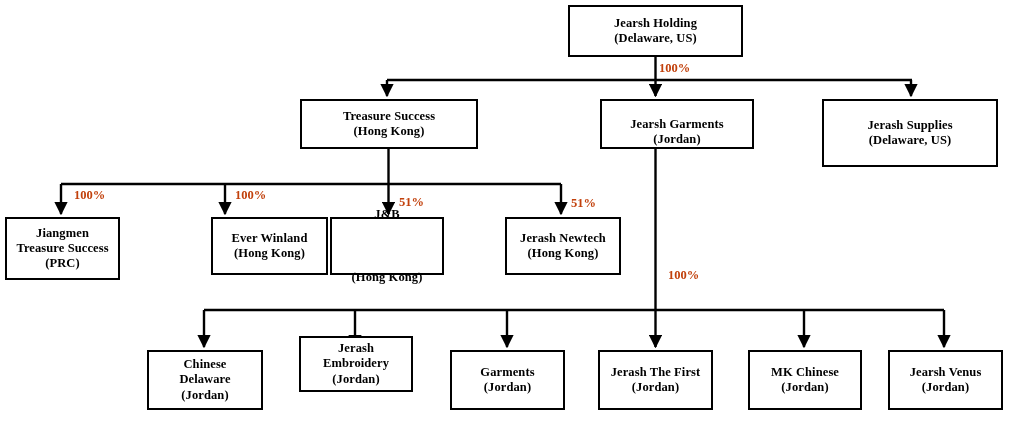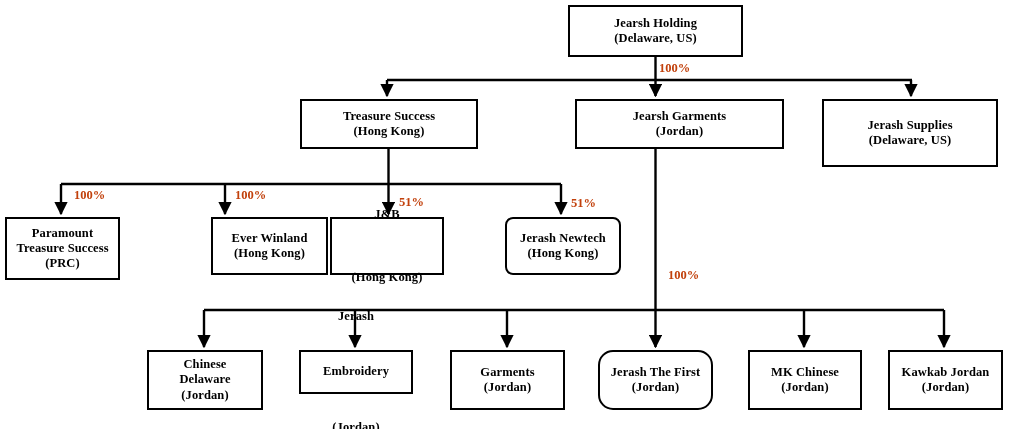--- a/index.html
+++ b/index.html
@@ -93,80 +93,80 @@
   <div class="node-box" id="node-0" style="left: 568px; top: 5px; width: 175px; height: 52px;">
     <span class="node-line">Jearsh Holding</span>
     <span class="node-line">(Delaware, US)</span>
   </div>
 
   <div class="node-box" id="node-1" style="left: 300px; top: 99px; width: 178px; height: 50px;">
     <span class="node-line">Treasure Success</span>
     <span class="node-line">(Hong Kong)</span>
   </div>
 
-  <div class="node-box" id="node-2" style="left: 575px; top: 99px; width: 209px; height: 50px;">
+  <div class="node-box" id="node-2" style="left: 600px; top: 99px; width: 154px; height: 50px; justify-content: flex-end;">
     <span class="node-line">Jearsh Garments</span>
     <span class="node-line">(Jordan)</span>
   </div>
 
   <div class="node-box" id="node-3" style="left: 822px; top: 99px; width: 176px; height: 68px;">
     <span class="node-line">Jerash Supplies</span>
     <span class="node-line">(Delaware, US)</span>
   </div>
 
   <div class="node-box" id="node-4" style="left: 5px; top: 217px; width: 115px; height: 63px;">
-    <span class="node-line">Paramount</span>
+    <span class="node-line">Jiangmen</span>
     <span class="node-line">Treasure Success</span>
     <span class="node-line">(PRC)</span>
   </div>
 
   <div class="node-box" id="node-5" style="left: 169px; top: 217px; width: 117px; height: 58px; margin-left: 42px;">
     <span class="node-line">Ever Winland</span>
     <span class="node-line">(Hong Kong)</span>
   </div>
 
   <div class="node-box" id="node-6" style="left: 330px; top: 217px; width: 114px; height: 58px; gap: 48px;">
     <span class="node-line">J&amp;B</span>
     <span class="node-line">(Hong Kong)</span>
   </div>
 
-  <div class="node-box" id="node-7" style="left: 505px; top: 217px; width: 116px; height: 58px; border-radius: 8px;">
+  <div class="node-box" id="node-7" style="left: 505px; top: 217px; width: 116px; height: 58px;">
     <span class="node-line">Jerash Newtech</span>
     <span class="node-line">(Hong Kong)</span>
   </div>
 
   <div class="node-box" id="node-8" style="left: 147px; top: 350px; width: 116px; height: 60px;">
     <span class="node-line">Chinese</span>
     <span class="node-line">Delaware</span>
     <span class="node-line">(Jordan)</span>
   </div>
 
-  <div class="node-box" id="node-9" style="left: 299px; top: 350px; width: 114px; height: 44px; gap: 40px;">
+  <div class="node-box" id="node-9" style="left: 299px; top: 336px; width: 114px; height: 56px;">
     <span class="node-line">Jerash</span>
     <span class="node-line">Embroidery</span>
     <span class="node-line">(Jordan)</span>
   </div>
 
   <div class="node-box" id="node-10" style="left: 450px; top: 350px; width: 115px; height: 60px;">
     <span class="node-line">Garments</span>
     <span class="node-line">(Jordan)</span>
   </div>
 
-  <div class="node-box" id="node-11" style="left: 598px; top: 350px; width: 115px; height: 60px; border-radius: 15px;">
+  <div class="node-box" id="node-11" style="left: 598px; top: 350px; width: 115px; height: 60px;">
     <span class="node-line">Jerash The First</span>
     <span class="node-line">(Jordan)</span>
   </div>
 
   <div class="node-box" id="node-12" style="left: 748px; top: 350px; width: 114px; height: 60px;">
     <span class="node-line">MK Chinese</span>
     <span class="node-line">(Jordan)</span>
   </div>
 
   <div class="node-box" id="node-13" style="left: 888px; top: 350px; width: 115px; height: 60px;">
-    <span class="node-line">Kawkab Jordan</span>
+    <span class="node-line">Jearsh Venus</span>
     <span class="node-line">(Jordan)</span>
   </div>
 
   <div class="pct-label" id="pct-0" style="left: 659px; top: 61px;">100%</div>
   <div class="pct-label" id="pct-1" style="left: 74px; top: 188px;">100%</div>
   <div class="pct-label" id="pct-2" style="left: 235px; top: 188px;">100%</div>
   <div class="pct-label" id="pct-3" style="left: 399px; top: 195px;">51%</div>
   <div class="pct-label" id="pct-4" style="left: 571px; top: 196px;">51%</div>
   <div class="pct-label" id="pct-5" style="left: 668px; top: 268px;">100%</div>
 

